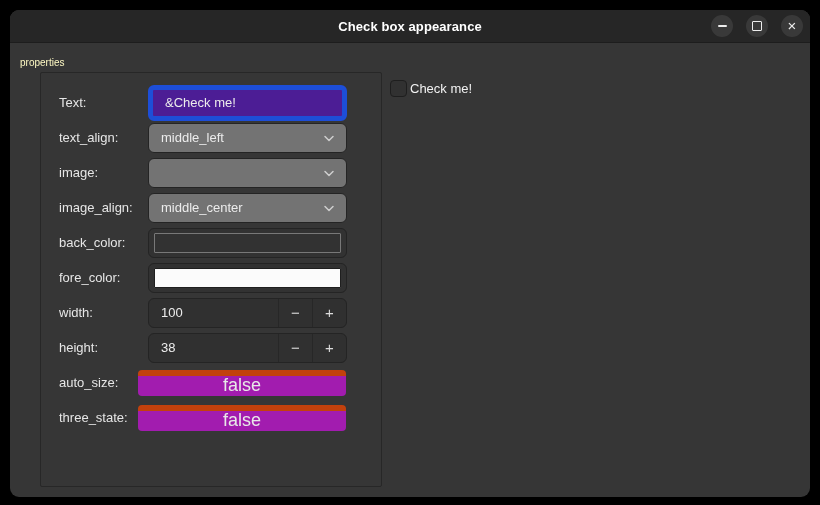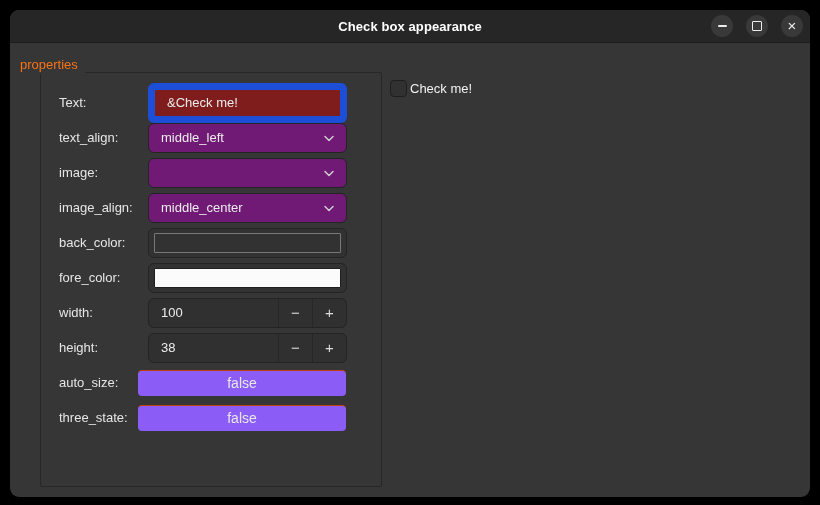--- a/index.html
+++ b/index.html
@@ -49,44 +49,44 @@
     border: 1px solid #272727;
     border-radius: 2px;
     overflow: hidden;
     box-sizing: border-box;
     margin-left: 24px;
   }
   .legend {
     position: absolute; left: 6px; top: 47px;
     background: #363636;
     padding: 0 7px 2px 4px;
-    color: #f97316; font-size: 13px;
+    color: #fef9c3; font-size: 10px;
     z-index: 2;
   }
   .rows { padding-top: 12px; }
   .row { height: 35px; display: flex; align-items: center; }
   .lbl {
     margin-left: 18px; width: 89px;
     color: #e6e6e6; font-size: 13px;
     flex: none;
   }
   .row-btn .lbl { width: 79px; }
   
   .entry {
     width: 199px; height: 30px; box-sizing: border-box;
-    background: #7f1d1d;
-    border: 7px solid #1d4ed8; border-radius: 6px;
+    background: #4c1d95;
+    border: 5px solid #1d4ed8; border-radius: 6px;
     color: #ececec; font-size: 13px;
     padding: 13px 12px;
     font-family: "Liberation Sans", "DejaVu Sans", sans-serif;
     outline: none;
   }
   .combo {
     width: 199px; height: 30px; box-sizing: border-box;
-    background: #701a75;
+    background: #737373;
     border: 1px solid #242424; border-radius: 6px;
     color: #ececec; font-size: 13px;
     display: flex; align-items: center;
     padding: 0 12px; position: relative;
   }
   .combo .chev { position: absolute; right: 11px; top: 11px; }
   .colorbtn {
     width: 199px; height: 30px; box-sizing: border-box;
     background: #323232;
     border: 1px solid #242424; border-radius: 6px;
@@ -106,24 +106,24 @@
   .spin-btn {
     width: 34px; flex: none;
     border: none; border-left: 1px solid #272727;
     background: transparent; color: #dcdcdc;
     font-size: 15px; line-height: 1;
     display: flex; align-items: center; justify-content: center;
     padding: 0;
   }
   .flatbtn {
     width: 208px; height: 26px;
-    background: #8b5cf6;
-    border: none; border-top: 1px solid #c2410c;
+    background: #a21caf;
+    border: none; border-top: 6px solid #c2410c;
     border-radius: 4px;
-    color: #e8e8e8; font-size: 14px;
+    color: #e8e8e8; font-size: 18px;
     display: flex; align-items: center; justify-content: center;
     padding: 0;
   }
   
   .preview { position: absolute; left: 380px; top: 70px; display: flex; align-items: center; }
   .cbox {
     width: 17px; height: 17px; box-sizing: border-box;
     background: #313131;
     border: 1.5px solid #1e1e1e; border-radius: 4px;
     flex: none;

